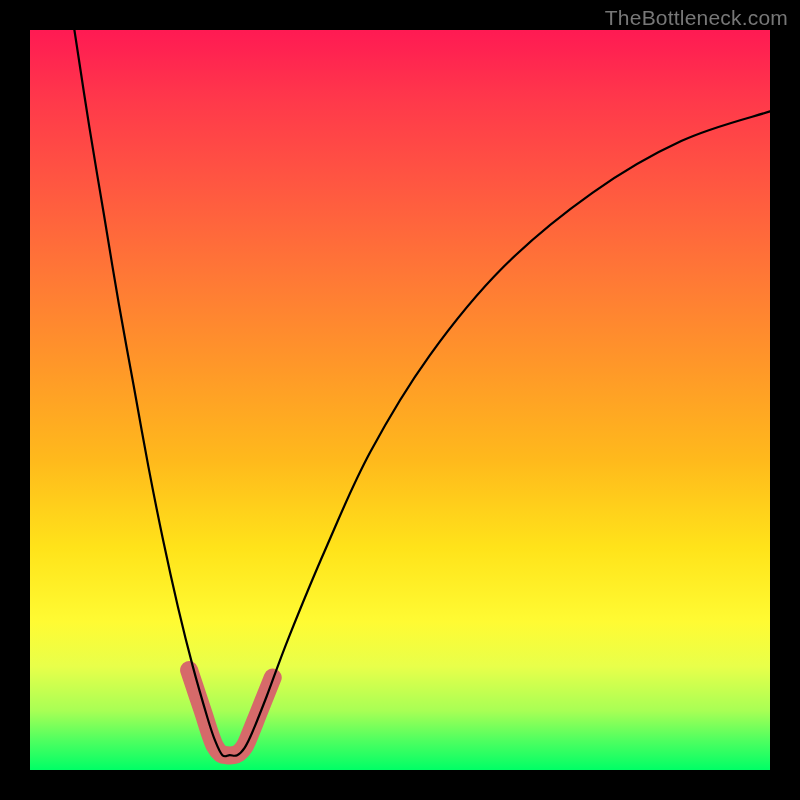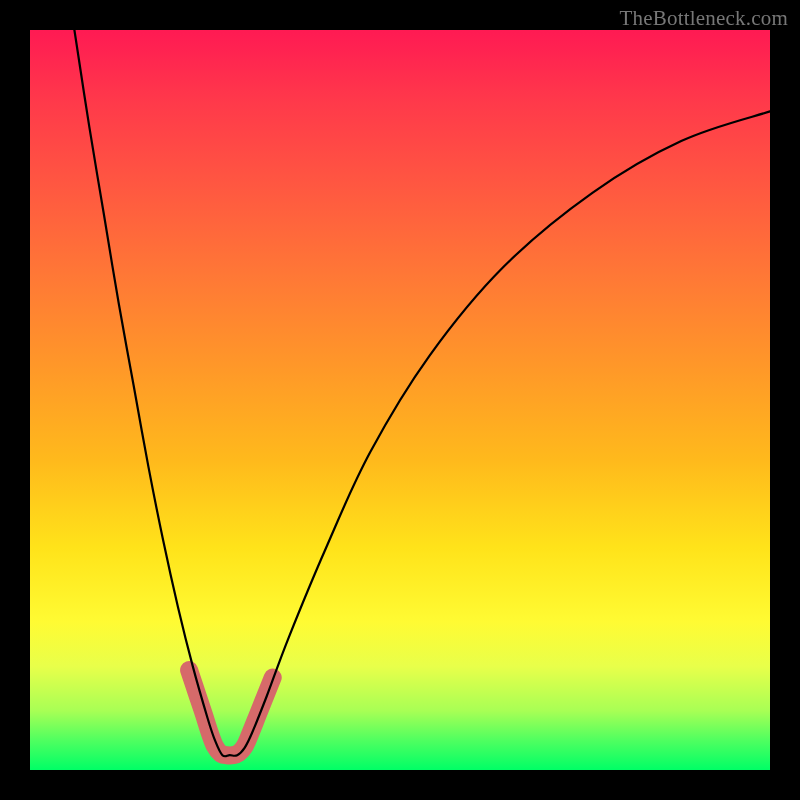--- a/index.html
+++ b/index.html
@@ -44,21 +44,20 @@
   }
   .watermark {
     position: absolute;
     top: 6px;
     right: 12px;
     color: #777;
     font-size: 21px;
     letter-spacing: 0.2px;
     font-weight: 400;
     user-select: none;
-    font-family: Liberation Serif, serif;
   }
   svg.overlay {
     position: absolute;
     top: 0;
     left: 0;
     width: 740px;
     height: 740px;
     overflow: visible;
   }
 </style>

